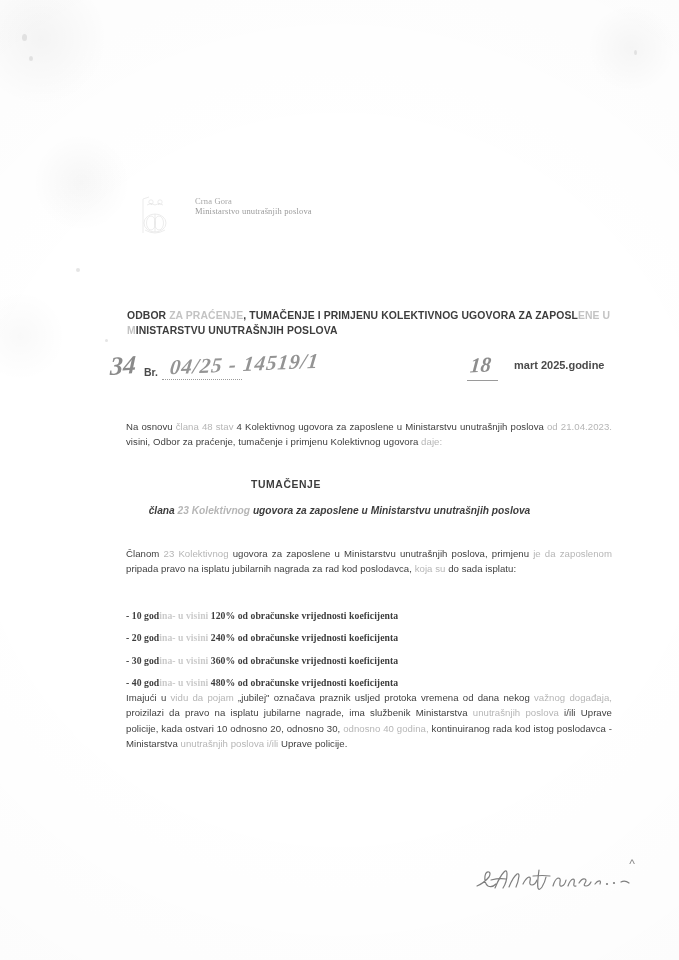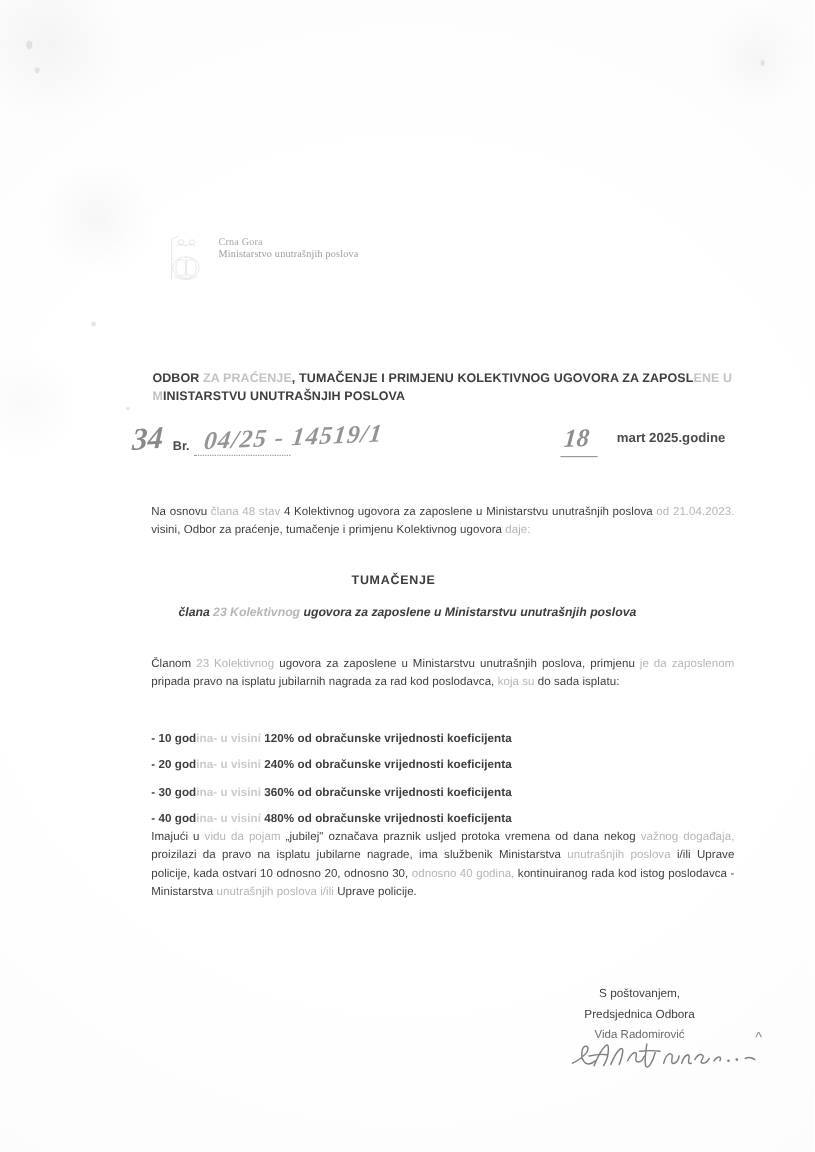--- a/index.html
+++ b/index.html
@@ -36,21 +36,21 @@
     opacity: .55;
   }
 
   
   .letterhead {
     position: absolute;
     left: 139px;
     top: 193px;
     display: flex;
     align-items: flex-start;
-    gap: 9px;
+    gap: 22px;
   }
   .coat-of-arms {
     width: 34px;
     height: 44px;
     opacity: .20;
     flex: none;
   }
   .lh-text {
     font-family: "Liberation Serif", serif;
     color: #a8a8a8;
@@ -181,39 +181,39 @@
   .heading-tum {
     position: absolute;
     left: 0;
     top: 479px;
     width: 572px;
     text-align: center;
     font-size: 10.4px;
     font-weight: bold;
     letter-spacing: .6px;
     color: #3d3d3d;
-    margin-left: 42px;
   }
   .heading-sub {
     position: absolute;
     left: 0;
     top: 505px;
     width: 679px;
     text-align: center;
     font-size: 10.2px;
     font-weight: bold;
     color: #3d3d3d;
     font-style: italic;
   }
 
   .bullets {
     position: absolute;
     left: 126px;
     top: 605px;
     width: 450px;
+    font-family: Liberation Serif, serif;
   }
   .bullet {
     font-size: 9.7px;
     line-height: 22.4px;
     color: #3d3d3d;
     font-weight: bold;
     letter-spacing: .05px;
   }
   .bullet .b-mid { font-weight: bold; }
 
@@ -328,25 +328,20 @@
     </div>
     <div class="bullet">
       <span>- 40 god</span><span class="faded-3">ina- u visini</span><span class="b-mid"> 480% od obračunske vrijednosti koeficijenta</span>
     </div>
   </div>
 
   <div class="body-p" id="p-closing">
     <span>Imajući u </span><span class="faded-2">vidu da pojam</span><span> „jubilej" označava praznik usljed protoka vremena od dana nekog </span><span class="faded-2">važnog događaja,</span><span> proizilazi da pravo na isplatu jubilarne nagrade, ima službenik Ministarstva </span><span class="faded-2">unutrašnjih poslova</span><span> i/ili Uprave policije, kada ostvari 10 odnosno 20, odnosno 30, </span><span class="faded-2">odnosno 40 godina,</span><span> kontinuiranog rada kod istog poslodavca - Ministarstva </span><span class="faded-2">unutrašnjih poslova i/ili</span><span> Uprave policije.</span>
   </div>
 
-  <div class="sign">
-    <div class="sign-line">S poštovanjem,</div>
-    <div class="sign-line">Predsjednica Odbora</div>
-    <div class="sign-name">Vida Radomirović</div>
-  </div>
 
   <svg class="signature-mark" viewBox="0 0 160 36">
     <g fill="none" stroke="#4d4d4d" stroke-width="1.2" stroke-linecap="round">
       <path d="M4 24 q7 -3 12 -9 q2 -4 0 -5 q-3 -1 -4 4 q-1 7 3 10 q4 2 8 -2"></path>
       <path d="M22 26 q5 -12 9 -16 q3 -3 3 2 q0 8 -4 14"></path>
       <path d="M18 18 q8 -2 15 -1"></path>
       <path d="M36 25 q4 -10 8 -13 q2 -1 2 2 q-1 7 -3 11"></path>
       <path d="M50 22 q3 -6 6 -7 q2 0 1 4 q-1 4 2 4 q3 0 5 -5"></path>
       <path d="M66 8 q-2 14 -1 18 q1 3 4 -1 q3 -5 4 -10"></path>
       <path d="M60 14 q10 -1 17 0"></path>

